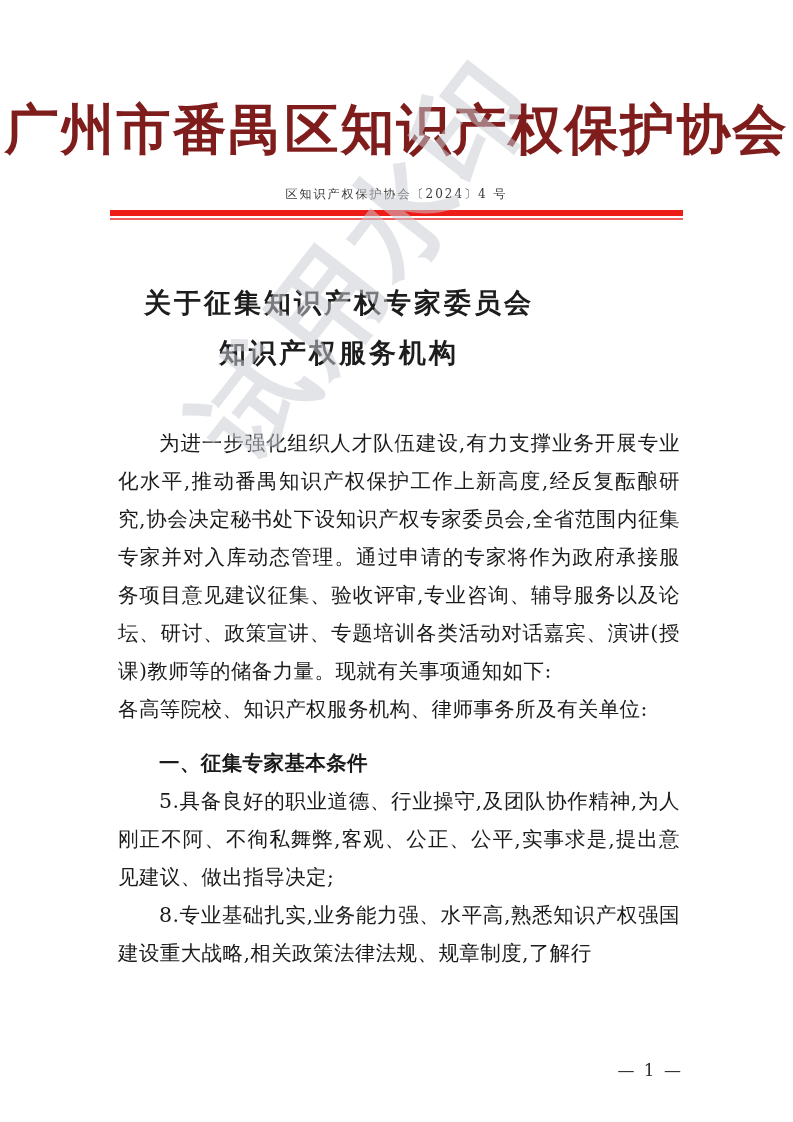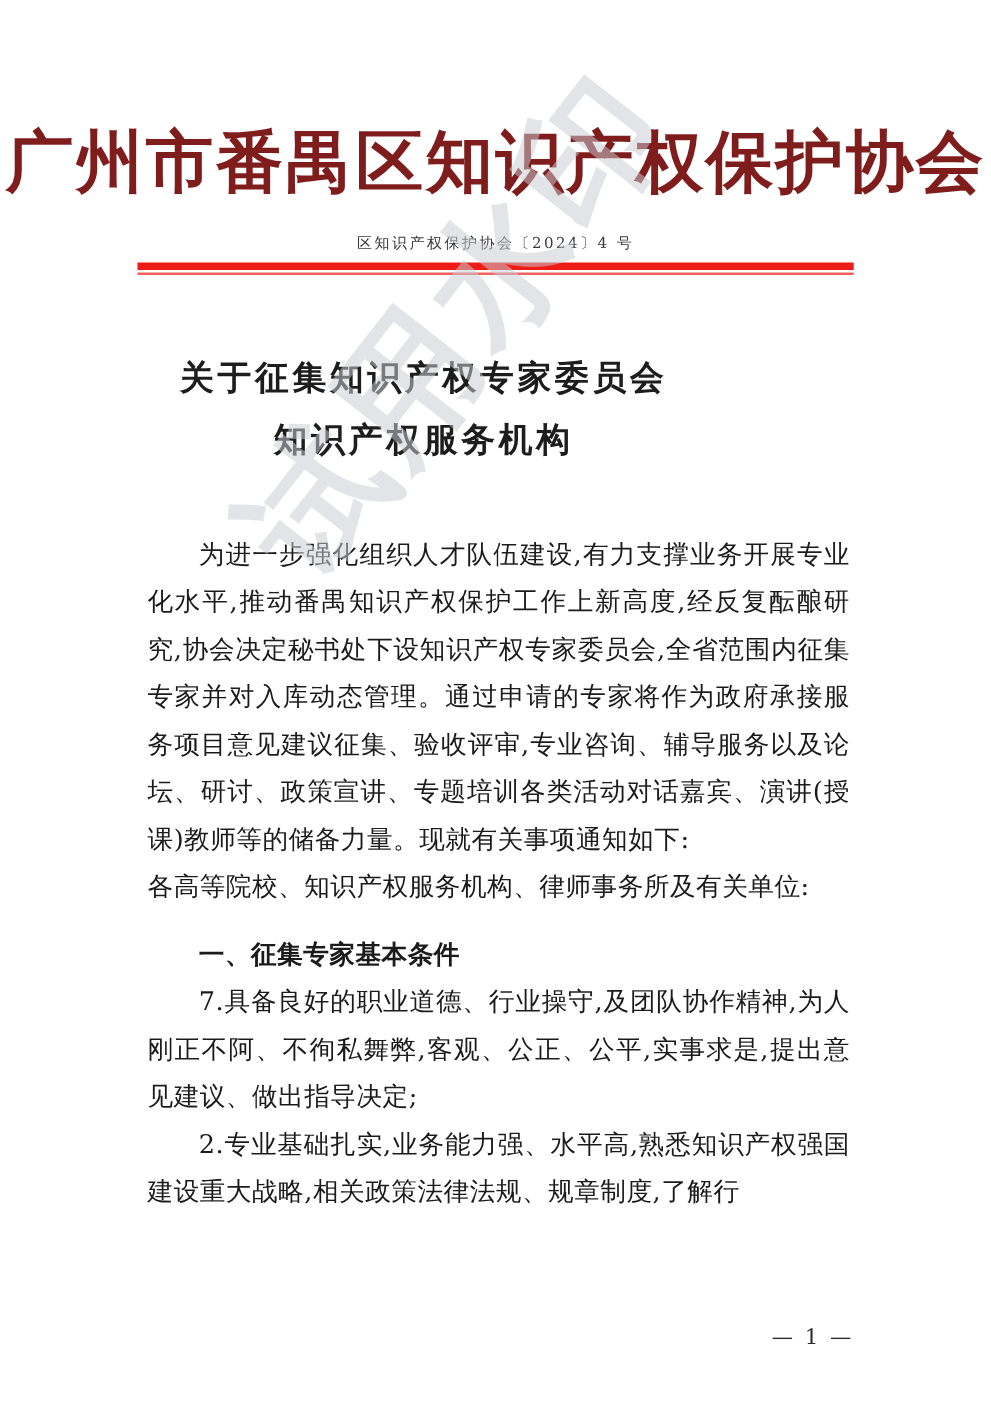--- a/index.html
+++ b/index.html
@@ -184,21 +184,21 @@
 
   <div class="doc-title">
     <div class="doc-title-line">关于征集知识产权专家委员会</div>
     <div class="doc-title-line">知识产权服务机构</div>
   </div>
 
   <div class="body-block">
     <p class="para indent">为进一步强化组织人才队伍建设,有力支撑业务开展专业化水平,推动番禺知识产权保护工作上新高度,经反复酝酿研究,协会决定秘书处下设知识产权专家委员会,全省范围内征集专家并对入库动态管理。通过申请的专家将作为政府承接服务项目意见建议征集、验收评审,专业咨询、辅导服务以及论坛、研讨、政策宣讲、专题培训各类活动对话嘉宾、演讲(授课)教师等的储备力量。现就有关事项通知如下:</p>
     <p class="para salutation">各高等院校、知识产权服务机构、律师事务所及有关单位:</p>
     <p class="para heading">一、征集专家基本条件</p>
-    <p class="para indent">7.具备良好的职业道德、行业操守,及团队协作精神,为人刚正不阿、不徇私舞弊,客观、公正、公平,实事求是,提出意见建议、做出指导决定;</p>
-    <p class="para indent">2.专业基础扎实,业务能力强、水平高,熟悉知识产权强国建设重大战略,相关政策法律法规、规章制度,了解行</p>
+    <p class="para indent">5.具备良好的职业道德、行业操守,及团队协作精神,为人刚正不阿、不徇私舞弊,客观、公正、公平,实事求是,提出意见建议、做出指导决定;</p>
+    <p class="para indent">8.专业基础扎实,业务能力强、水平高,熟悉知识产权强国建设重大战略,相关政策法律法规、规章制度,了解行</p>
   </div>
 
   <div class="footer">
     <span class="page-number">— 1 —</span>
   </div>
 
 </div>
 
 </body></html>

